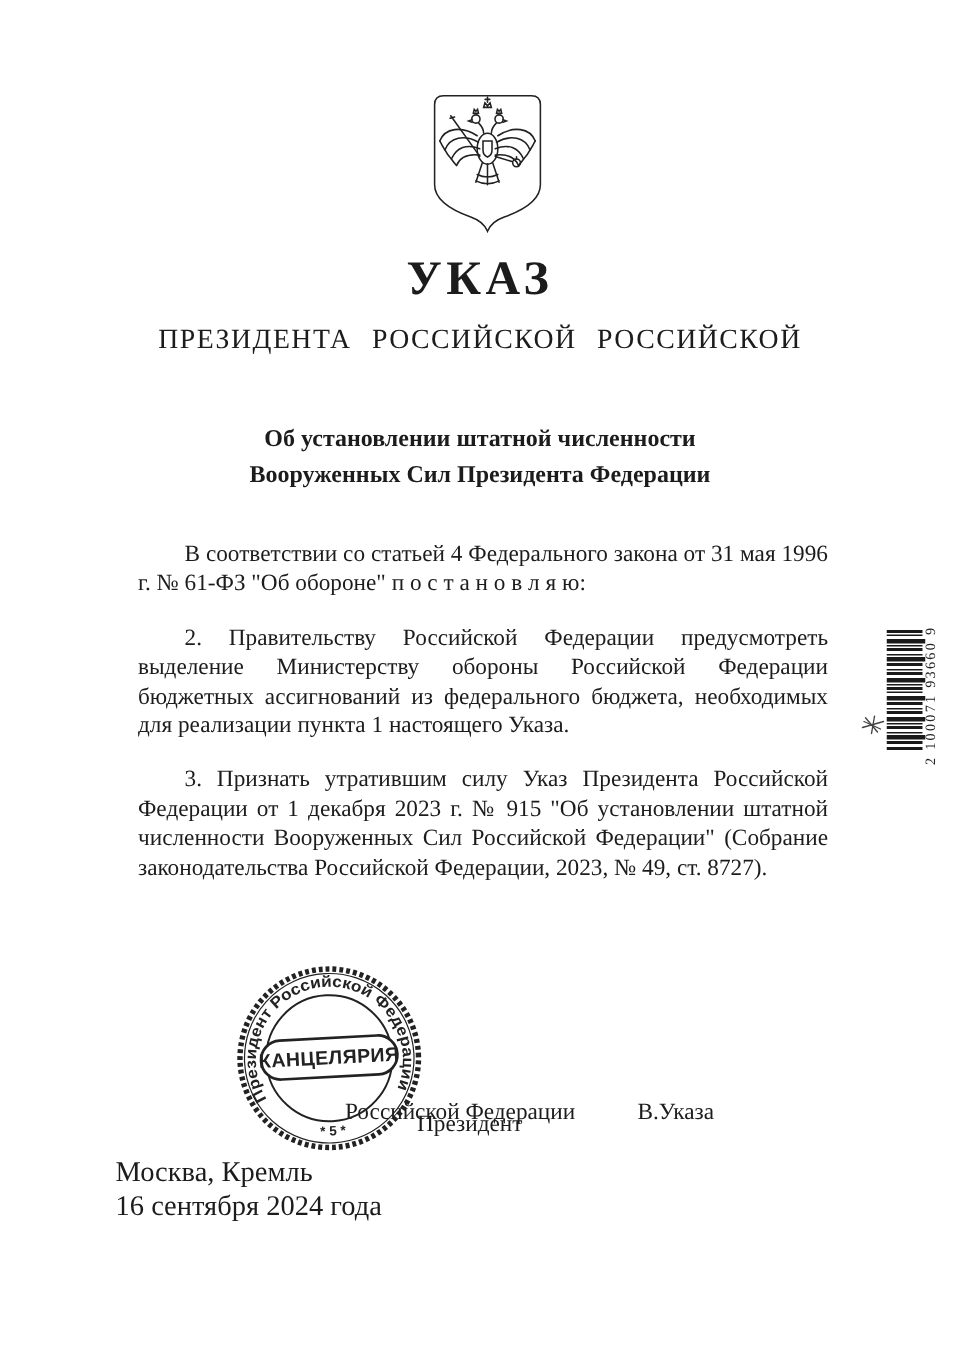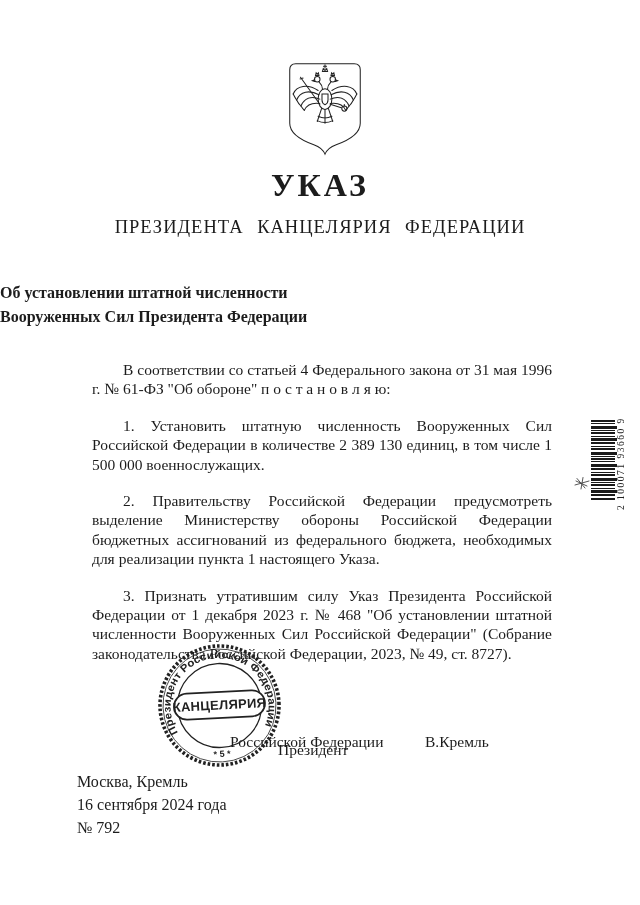--- a/index.html
+++ b/index.html
@@ -11,34 +11,34 @@
   .emblem { position:absolute; left:282px; top:59px; width:86px; height:100px; }
   .title-main {
     position:absolute; top:167px; left:0; width:100%; text-align:center;
     font-size:32px; letter-spacing:3px; font-weight:bold;
   }
   .title-sub {
     position:absolute; top:217px; left:0; width:100%; text-align:center;
     font-size:18.5px; letter-spacing:1px; word-spacing:8px;
   }
   .subject {
-    position:absolute; top:281px; left:0; width:100%; 
+    position:absolute; top:281px; left:0; width:100%; text-align:center;
     font-weight:bold; font-size:16px; line-height:24px;
   }
   .body-text {
     position:absolute; left:75px; top:343px; width:494px;
     font-size:15.5px; line-height:19.4px; text-align:justify;
   }
   .body-text p { margin:17px; text-indent:31px; }
   .sig-line1 { position:absolute; left:278px; top:741px; font-size:15.5px; }
   .sig-line2 { position:absolute; left:230px; top:733px; font-size:15.5px; }
   .sig-name  { position:absolute; left:425px; top:733px; font-size:15.5px; }
   .footer {
     position:absolute; left:77px; top:770px;
-    font-size:16px; line-height:23px;
+    font-size:19px; line-height:23px;
   }
   .stamp {
     position:absolute; left:156px; top:642px; width:127px; height:127px;
     transform:rotate(-3deg);
   }
   .barcode { position:absolute; left:591px; top:420px; width:26px; height:82px; }
   .barcode-digits {
     position:absolute; left:616px; top:420px; width:14px; height:84px;
     overflow:visible;
   }
@@ -85,37 +85,36 @@
 
       <path class="ln" d="M44,52 L24,24 M24,24 l-2.5,-3.5 M21,22.5 l3.5,-1"></path>
 
       <path class="ln" d="M56,52 L69,56"></path>
       <circle class="ln" cx="72.5" cy="57" r="3"></circle>
       <path class="ln" d="M72.5,52.3 V54"></path>
     </svg>
   </div>
 
   <div class="title-main">УКАЗ</div>
-  <div class="title-sub">ПРЕЗИДЕНТА КАНЦЕЛЯРИЯ ФЕДЕРАЦИИ</div>
+  <div class="title-sub">ПРЕЗИДЕНТА РОССИЙСКОЙ РОССИЙСКОЙ</div>
 
   <div class="subject">
     <div>Об установлении штатной численности</div>
     <div>Вооруженных Сил Президента Федерации</div>
   </div>
 
   <div class="body-text">
     <p>В соответствии со статьей 4 Федерального закона от 31 мая 1996 г. № 61-ФЗ "Об обороне" п о с т а н о в л я ю:</p>
-    <p>1. Установить штатную численность Вооруженных Сил Российской Федерации в количестве 2 389 130 единиц, в том числе 1 500 000 военнослужащих.</p>
     <p>2. Правительству Российской Федерации предусмотреть выделение Министерству обороны Российской Федерации бюджетных ассигнований из федерального бюджета, необходимых для реализации пункта 1 настоящего Указа.</p>
-    <p>3. Признать утратившим силу Указ Президента Российской Федерации от 1 декабря 2023 г. № 468 "Об установлении штатной численности Вооруженных Сил Российской Федерации" (Собрание законодательства Российской Федерации, 2023, № 49, ст. 8727).</p>
+    <p>3. Признать утратившим силу Указ Президента Российской Федерации от 1 декабря 2023 г. № 915 "Об установлении штатной численности Вооруженных Сил Российской Федерации" (Собрание законодательства Российской Федерации, 2023, № 49, ст. 8727).</p>
   </div>
 
   <div class="sig-line1">Президент</div>
   <div class="sig-line2">Российской Федерации</div>
-  <div class="sig-name">В.Кремль</div>
+  <div class="sig-name">В.Указа</div>
 
   <div class="stamp">
     <svg viewBox="0 0 127 127" width="127" height="127">
       <defs>
         <path id="stampRing" d="M 20.6,88.5 A 49,49 0 1 1 106.4,88.5"></path>
       </defs>
       <circle cx="63.5" cy="63.5" r="59.5" fill="none" stroke="#222" stroke-width="3.6" stroke-dasharray="2.6 2"></circle>
       <circle cx="63.5" cy="63.5" r="56.5" fill="none" stroke="#222" stroke-width="0.8"></circle>
       <circle cx="63.5" cy="63.5" r="42" fill="none" stroke="#222" stroke-width="1.3"></circle>
       <text font-family="Liberation Sans, sans-serif" font-size="10.5" font-weight="bold" fill="#222">
@@ -123,21 +122,20 @@
       </text>
       <text x="63.5" y="115" text-anchor="middle" font-family="Liberation Sans, sans-serif" font-size="9" font-weight="bold" fill="#222">* 5 *</text>
       <rect x="18" y="50" width="91" height="26" rx="13" fill="#fff" stroke="#222" stroke-width="1.8"></rect>
       <text x="63.5" y="67.5" text-anchor="middle" font-family="Liberation Sans, sans-serif" font-size="13" font-weight="bold" letter-spacing="0.3" fill="#222">КАНЦЕЛЯРИЯ</text>
     </svg>
   </div>
 
   <div class="footer">
     <div>Москва, Кремль</div>
     <div>16 сентября 2024 года</div>
-    <div>№ 792</div>
   </div>
 
   <div class="barcode">
     <svg viewBox="0 0 26 82" width="26" height="82">
       <g fill="#1a1a1a">
         <rect x="0" y="0" width="24" height="2"></rect>
           <rect x="0" y="3" width="24" height="1"></rect>
         <rect x="0" y="6" width="26" height="3"></rect>
           <rect x="0" y="10" width="24" height="1"></rect>
         <rect x="0" y="12" width="24" height="2"></rect>

